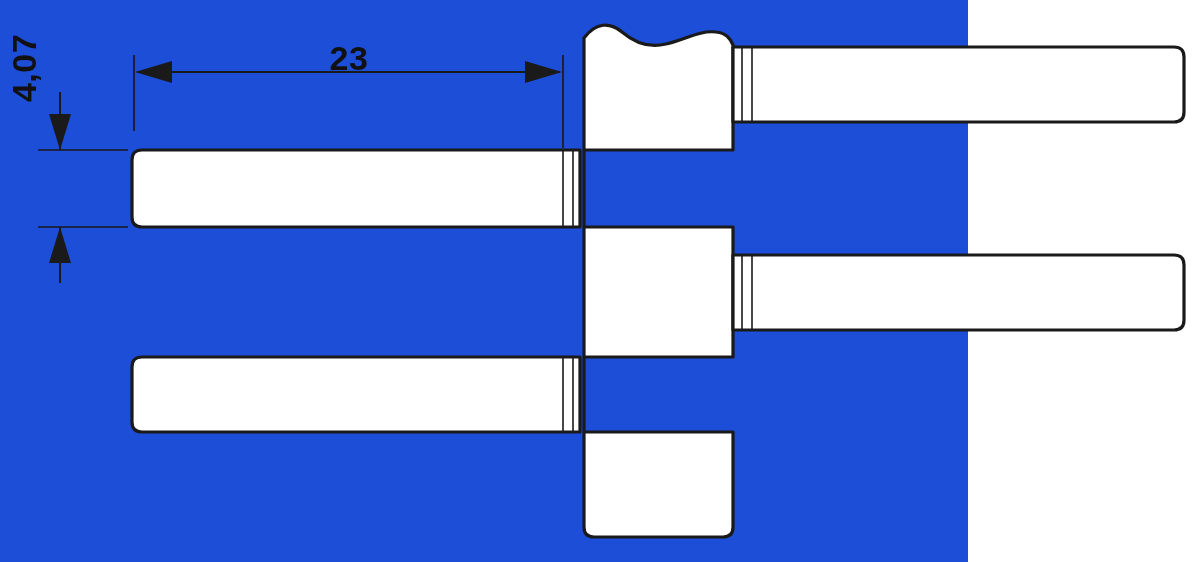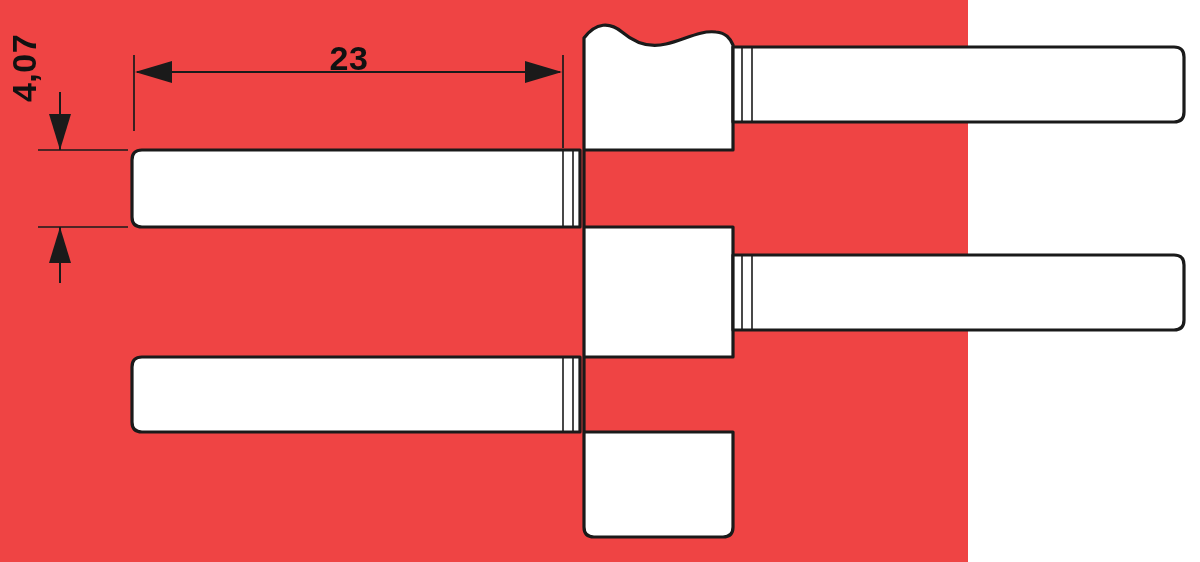--- a/index.html
+++ b/index.html
@@ -10,21 +10,21 @@
   body {
     width: 1200px;
     height: 562px;
     overflow: hidden;
     font-family: "Liberation Sans", sans-serif;
   }
   #drawing-root {
     position: relative;
     width: 968px;
     height: 562px;
-    background: #ef4444;
+    background: #1d4ed8;
     text-align: right;
   }
   svg#tech-drawing {
     display: block;
     width: 1200px;
     height: 562px;
   }
   .outline {
     fill: #ffffff;
     stroke: #1a1a1a;

